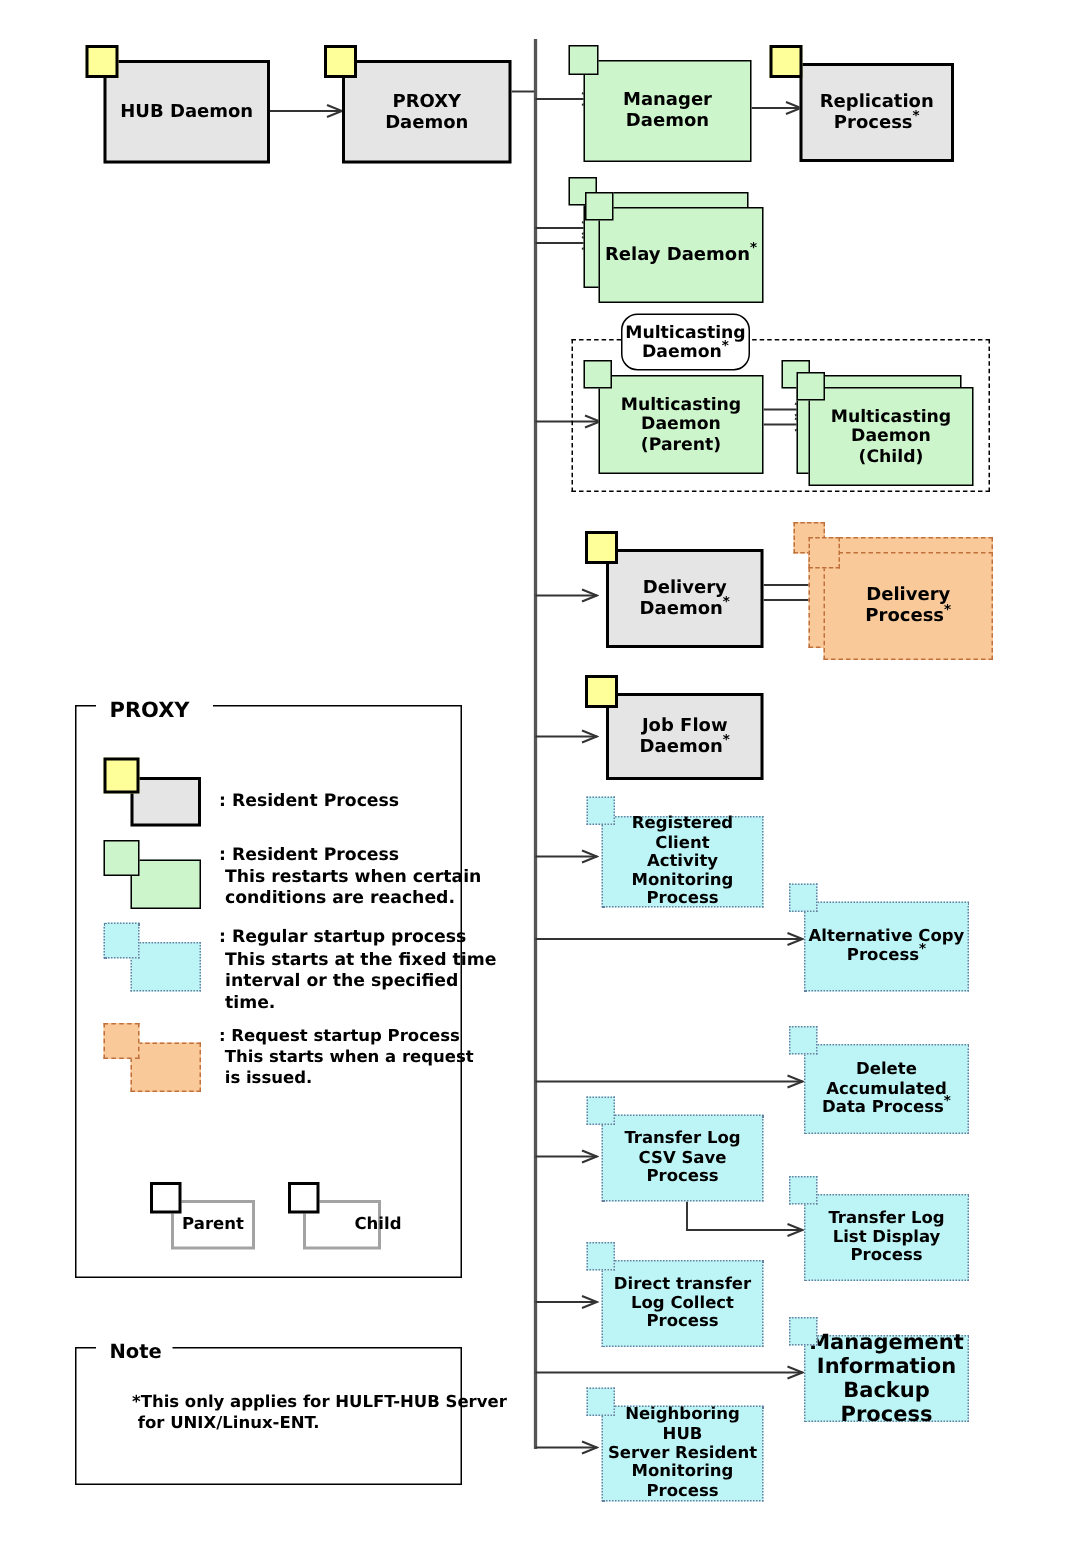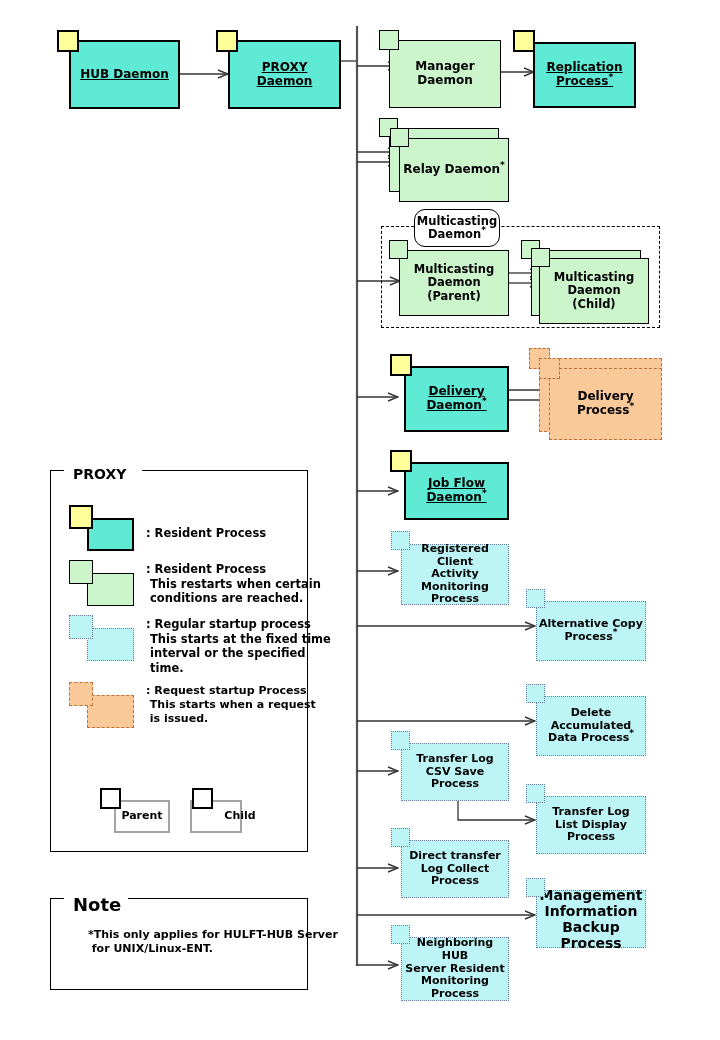--- a/index.html
+++ b/index.html
@@ -8,21 +8,21 @@
   #canvas{position:absolute;left:0;top:0;width:720px;height:1040px;}
 
   
   .node{position:absolute;box-sizing:border-box;display:flex;align-items:center;
         justify-content:center;text-align:center;font-weight:bold;
         color:#000;line-height:1.15;z-index:6;}
   .tab{position:absolute;box-sizing:border-box;z-index:7;}
   .shadowbox{position:absolute;box-sizing:border-box;z-index:4;}
 
   
-  .k-yellow{background:#5eead4;border:2.5px solid #000;text-decoration:underline;}
+  .k-yellow{background:#e5e5e5;border:2.5px solid #000;}
   .t-yellow{background:#ffff99;border:2.5px solid #000;}
   
   .k-green{background:#ccf5cc;border:1.3px solid #000;}
   .t-green{background:#ccf5cc;border:1.3px solid #000;}
   
   .k-blue{background:#bdf5f7;border:1.6px dotted #6a7fa0;}
   .t-blue{background:#bdf5f7;border:1.6px dotted #6a7fa0;}
   
   .k-orange{background:#fac99a;border:1.6px dashed #c0703a;}
   .t-orange{background:#fac99a;border:1.6px dashed #c0703a;}
@@ -233,21 +233,21 @@
 
   <div class="tab t-orange" style="left:69px;top:682px;width:24px;height:24px;"></div>
   <div class="shadowbox k-orange" style="left:87px;top:695px;width:47px;height:33px;"></div>
   <div class="legend-text" style="left:146px;top:684px;font-size:11px;">: Request startup Process
  This starts when a request
  is issued.</div>
 
   <div class="tab t-white" style="left:100px;top:788px;width:21px;height:21px;"></div>
   <div class="node k-white" style="left:114px;top:800px;width:56px;height:33px;font-size:11px;">Parent</div>
   <div class="tab t-white" style="left:192px;top:788px;width:21px;height:21px;"></div>
-  <div class="node k-white" style="left:190px;top:800px;width:47px;height:33px;font-size:11px;padding-left:48px;">Child</div>
+  <div class="node k-white" style="left:202px;top:800px;width:47px;height:33px;font-size:11px;padding-left:48px;">Child</div>
 
   <div class="panel" style="left:50px;top:898px;width:258px;height:92px;"></div>
   <div class="panel-mask" style="left:64px;top:894px;width:50px;height:9px;"></div>
-  <div class="panel-title" style="left:66px;top:894px;font-size:18px;">Note</div>
+  <div class="panel-title" style="left:66px;top:894px;font-size:13px;">Note</div>
   <div class="note-text" style="left:88px;top:928px;font-size:11px;">*This only applies for HULFT-HUB Server
  for UNIX/Linux-ENT.</div>
 
 </div>
 
 </body></html>

